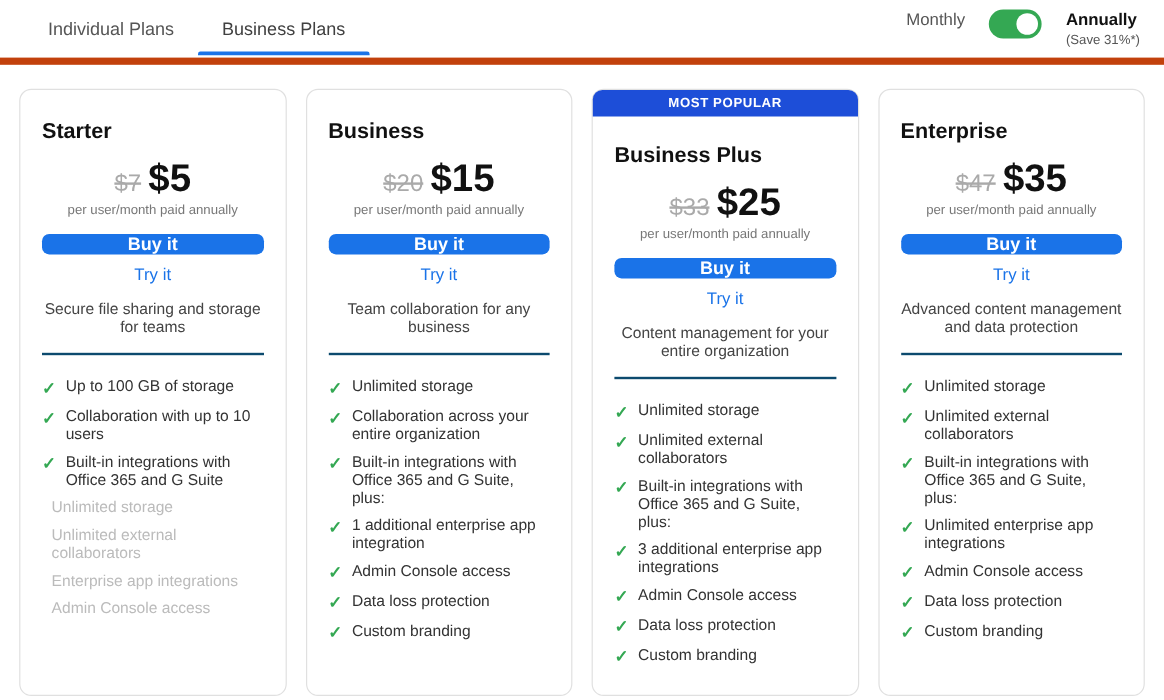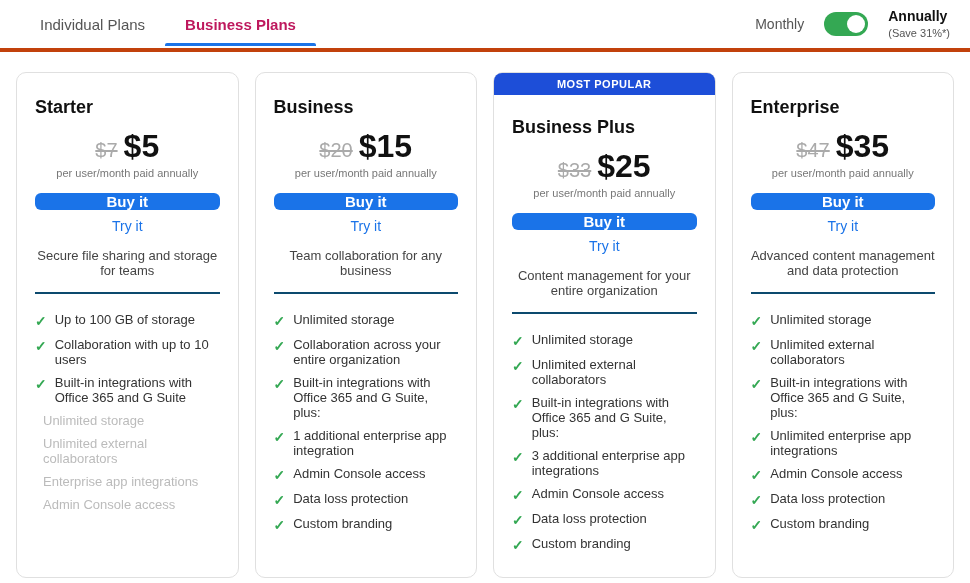--- a/index.html
+++ b/index.html
@@ -8,49 +8,48 @@
       background: #fff;
       color: #333;
       width: 970px;
       min-height: 583px;
     }
 
     
     .tabs-bar {
       display: flex;
       align-items: center;
-      border-bottom: 4px solid #c2410c;
+      border-bottom: 6px solid #c2410c;
       padding: 0 20px;
       position: relative;
     }
     .tab {
       padding: 12px 20px;
       cursor: pointer;
       font-size: 15px;
       color: #555;
       position: relative;
     }
     .tab.active {
-      font-weight: 700;
-      color: #be185d;
+      font-weight: 400;
+      color: #404040;
     }
     .tab.active::after {
       content: '';
       position: absolute;
       bottom: -1px;
       left: 0; right: 0;
       height: 3px;
       background: #1a73e8;
       border-radius: 2px 2px 0 0;
     }
 
     .billing-toggle {
       margin-left: auto;
       display: flex;
-      align-items: center;
       gap: 20px;
       font-size: 14px;
       color: #555;
       padding: 8px 0;
     }
     .toggle-switch {
       width: 44px;
       height: 24px;
       background: #34a853;
       border-radius: 12px;

